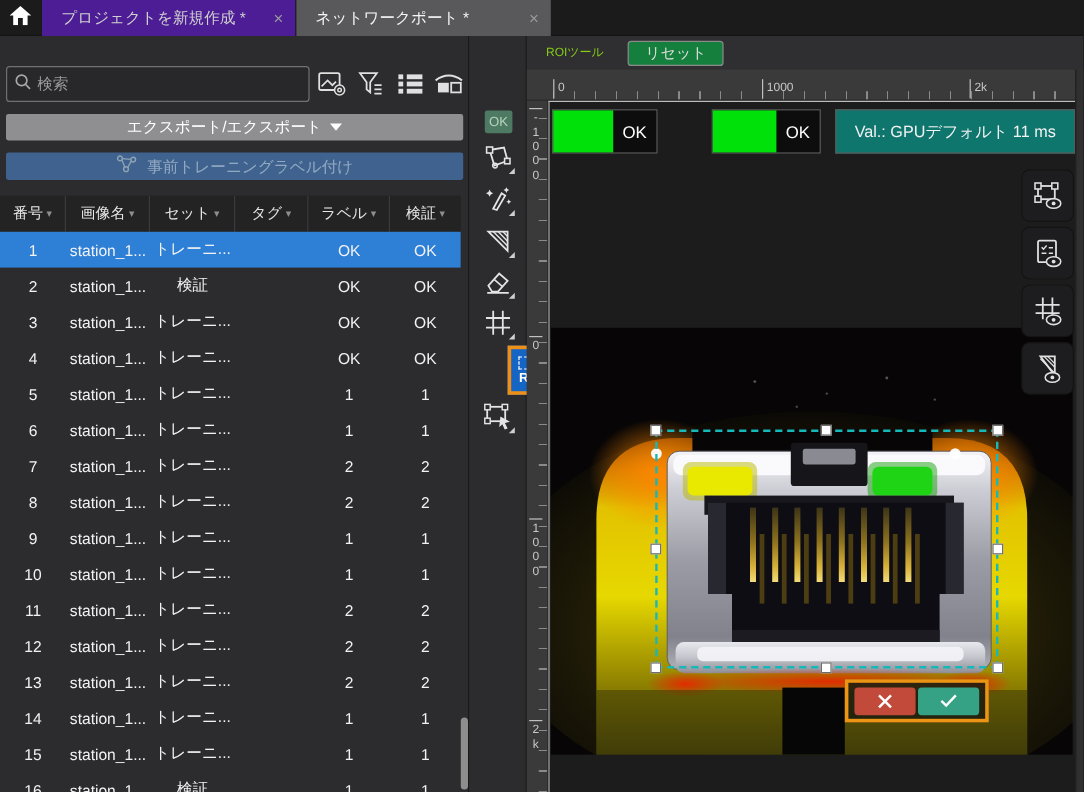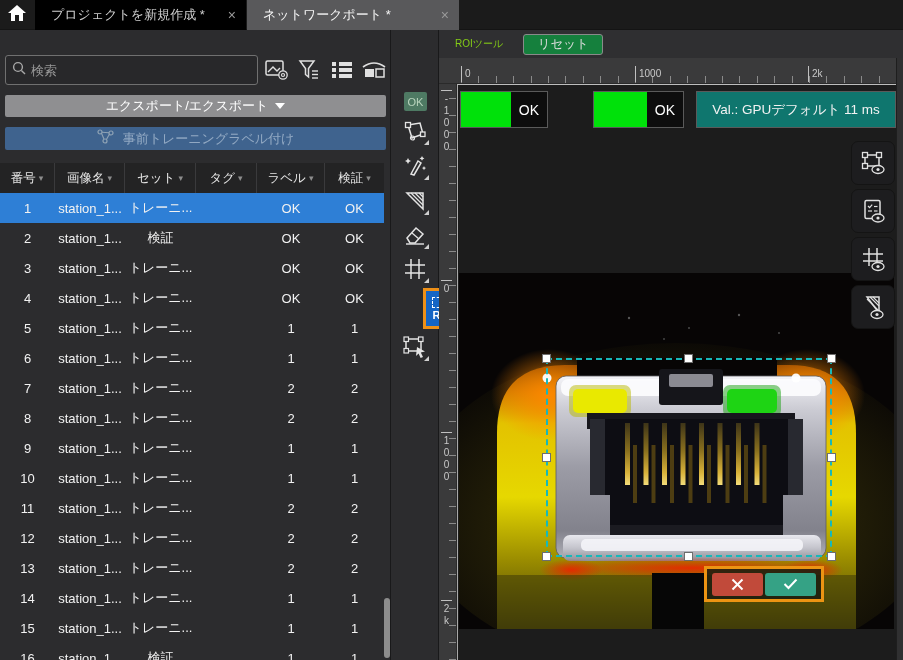--- a/index.html
+++ b/index.html
@@ -3,30 +3,30 @@
 <meta charset="utf-8">
 <style>
   * { margin:0; padding:0; box-sizing:border-box; }
   html,body { background:#111; }
   body { font-family:"Liberation Sans","DejaVu Sans",sans-serif; }
   #app { position:relative; width:903px; height:660px; background:#2c2c2e; overflow:hidden; color:#e8e8e8; }
 
   
   .tabbar { position:absolute; left:0; top:0; width:903px; height:30px; background:#1b1b1b; border-bottom:1px solid #141414; }
   .home-btn { position:absolute; left:0; top:0; width:34px; height:30px; display:flex; align-items:center; justify-content:center; cursor:pointer; }
-  .tab { position:absolute; top:0; height:30px; display:flex; align-items:center; padding:0 10px 0 16px; font-size:13px; color:#cfcfcf; background:#000000; cursor:pointer; }
+  .tab { position:absolute; top:0; height:30px; display:flex; align-items:center; padding:0 10px 0 16px; font-size:13px; color:#cfcfcf; background:#4c1d95; cursor:pointer; }
   .tab.active { background:#59595b; color:#f5f5f5; }
   .tab .close { margin-left:auto; padding-left:14px; color:#9a9a9a; font-size:14px; }
   .tab1 { left:35px; width:211px; }
   .tab2 { left:247px; width:212px; }
 
   
   .left-panel { position:absolute; left:0; top:30px; width:391px; height:630px; background:#2c2c2e; border-right:1px solid #19191a; overflow:hidden; }
   .search-box { position:absolute; left:5px; top:25px; width:253px; height:30px; background:#28282a; border:1px solid #707070; border-radius:3px; display:flex; align-items:center; padding:0 6px; }
-  .search-box input { flex:1; background:transparent; border:none; outline:none; color:#fdba74; font-size:13px; margin-left:5px; font-family:Liberation Sans, sans-serif; }
+  .search-box input { flex:1; background:transparent; border:none; outline:none; color:#fdba74; font-size:13px; margin-left:5px; font-family:Liberation Mono, monospace; }
   .search-box input::placeholder { color:#9a9a9a; }
   .panel-icons { position:absolute; left:263px; top:25px; width:125px; height:30px; display:flex; align-items:center; justify-content:space-between; }
   .icon-btn { width:28px; height:28px; display:flex; align-items:center; justify-content:center; cursor:pointer; }
 
   .btn-import { position:absolute; left:5px; top:65px; width:381px; height:22px; background:#8f8f91; border:none; border-radius:2px; color:#ffffff; font-size:13px; display:flex; align-items:center; justify-content:center; gap:7px; cursor:pointer; font-family:inherit; }
   .caret-down { width:0; height:0; border-left:5px solid transparent; border-right:5px solid transparent; border-top:6px solid #fff; display:inline-block; }
   .btn-pretrain { position:absolute; left:5px; top:97px; width:381px; height:23px; background:#3f638e; border:none; border-radius:2px; color:rgba(214,226,238,0.55); font-size:13px; display:flex; align-items:center; justify-content:center; gap:8px; cursor:pointer; font-family:inherit; }
 
   
   .thead { position:absolute; left:0; top:133px; width:384px; height:30px; background:#232324; display:flex; }

